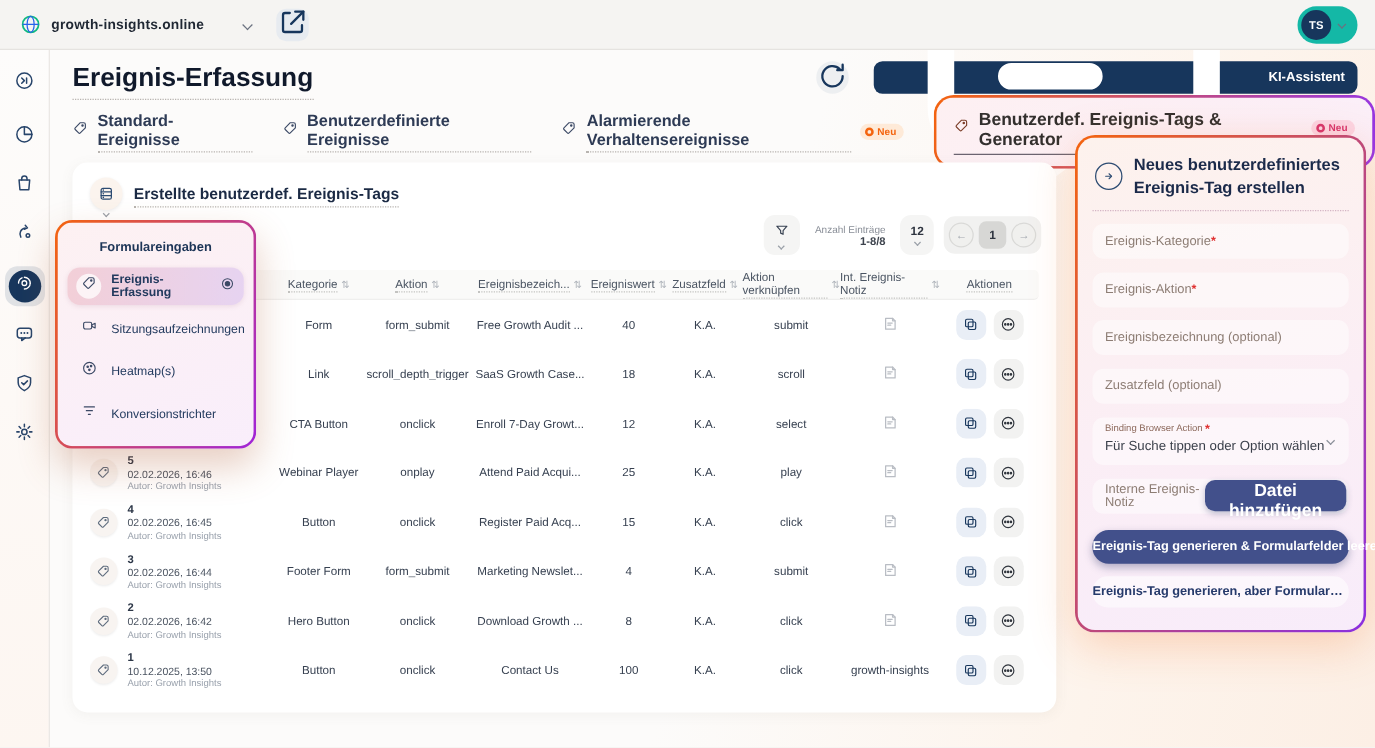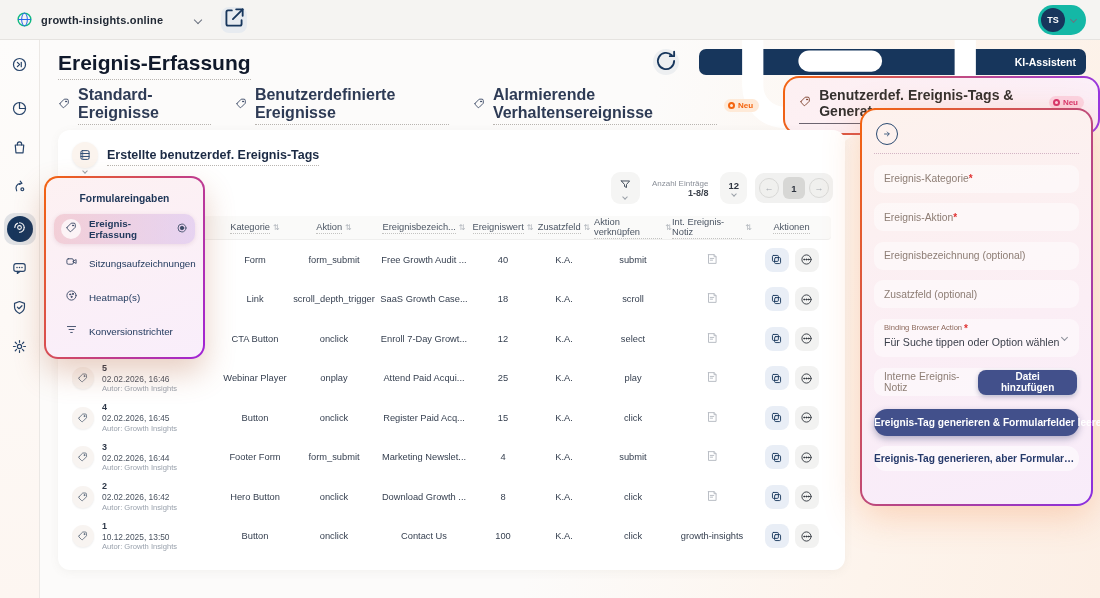--- a/index.html
+++ b/index.html
@@ -45,21 +45,21 @@
   .refresh-btn { width:26px; height:26px; border:none; border-radius:50%; background:#edeff1; color:#17365c;
                  display:flex; align-items:center; justify-content:center; cursor:pointer; }
   .ai-btn { height:26px; border:none; border-radius:7px; background:#17365c; color:#fff; font-size:10.5px;
             font-weight:bold; display:flex; align-items:center; gap:6px; padding:0 10px; cursor:pointer;
             font-family:"Liberation Sans", sans-serif; }
 
   
   .tabs { position:absolute; left:18px; top:46px; display:flex; align-items:center; gap:24px; height:38px; }
   .tab { display:flex; align-items:center; gap:7px; cursor:pointer; color:#33405c; }
   .tab svg { width:13px; height:13px; color:#3c4a66; }
-  .tab-label { font-size:16px; font-weight:bold; border-bottom:1.5px dotted #b8b4b0; padding-bottom:2px; color:#2e3b55; }
+  .tab-label { font-size:13px; font-weight:bold; border-bottom:1.5px dotted #b8b4b0; padding-bottom:2px; color:#2e3b55; }
   .neu { display:inline-flex; align-items:center; gap:3px; border-radius:8px; padding:2px 6px 2px 4px;
          font-size:8px; font-weight:bold; }
   .neu .dot { width:7px; height:7px; border-radius:50%; border:2px solid currentColor; display:inline-block; }
   .neu-orange { background:#feead8; color:#f4640e; }
   .neu-pink { background:#fbd4e3; color:#d6336c; }
   .tab-active { border:2px solid transparent; border-radius:16px; padding:9px 14px;
                 background:linear-gradient(135deg,#fdf0f2,#fbeff9) padding-box,
                            linear-gradient(110deg,#f4640e,#9333ea) border-box;
                 display:flex; align-items:center; cursor:pointer; }
   .tab-active-inner { display:flex; align-items:center; gap:7px; border-bottom:1px solid #6b6470; padding-bottom:4px; }
@@ -153,21 +153,21 @@
            padding:0 10px; margin-top:10.5px; font-size:10.3px; color:#8d7d74; cursor:text; gap:0; }
   .req { color:#e03131; font-weight:bold; font-size:10px; }
   .select { height:38px; border-radius:9px; background:rgba(255,255,255,.48); margin-top:11px; padding:4px 10px;
             position:relative; cursor:pointer; }
   .select-label { font-size:7.6px; color:#8d6a5d; display:flex; gap:2px; }
   .select-value { font-size:10.6px; color:#3a3f4a; margin-top:2px; }
   .select .chev { position:absolute; right:12px; top:16px; border-color:#8a8f98; }
   .note-row { height:28px; border-radius:9px; background:rgba(255,255,255,.48); margin-top:11px; display:flex;
               align-items:center; padding:0 2px 0 10px; font-size:10.3px; color:#8d7d74; }
   .file-btn { margin-left:auto; height:25px; border:none; border-radius:8px; background:#42508b; color:#fff;
-              font-size:10px; font-weight:bold; padding:0 11px; cursor:pointer; box-shadow:0 2px 5px rgba(40,50,100,.3);
+              font-size:14px; font-weight:bold; padding:0 11px; cursor:pointer; box-shadow:0 2px 5px rgba(40,50,100,.3);
               font-family:"Liberation Sans", sans-serif; }
   .primary-btn { width:100%; height:27px; margin-top:13px; border:none; border-radius:13px; background:#42508b;
                  color:#fff; font-size:10.2px; font-weight:bold; cursor:pointer; box-shadow:0 3px 7px rgba(40,50,100,.35);
                  font-family:"Liberation Sans", sans-serif; white-space:nowrap; }
   .secondary-btn { width:100%; height:25px; margin-top:10px; border:none; border-radius:12px;
                    background:rgba(255,255,255,.55); color:#263a6b; font-size:10.2px; font-weight:bold;
                    cursor:pointer; white-space:nowrap; overflow:hidden; text-overflow:ellipsis;
                    font-family:"Liberation Sans", sans-serif; }
 </style>
 </head>
@@ -783,20 +783,24 @@
     </div>
 
     <div class="panel">
       <div class="panel-head">
         <span class="panel-head-icon">
             <svg viewBox="0 0 24 24" fill="none" stroke="currentColor" stroke-width="1.7" stroke-linecap="round" stroke-linejoin="round" width="100%" height="100%">
               <path d="M7 12h9"></path>
               <path d="M12.5 8l4 4-4 4"></path>
             </svg>
           </span>
+        <span class="panel-title">
+          <span>Neues benutzerdefiniertes</span><br>
+          <span>Ereignis-Tag erstellen</span>
+        </span>
       </div>
       <div>
           <div class="field">
             <span>Ereignis-Kategorie</span>
             <span class="req">*</span>
           </div>
           <div class="field">
             <span>Ereignis-Aktion</span>
             <span class="req">*</span>
           </div>

